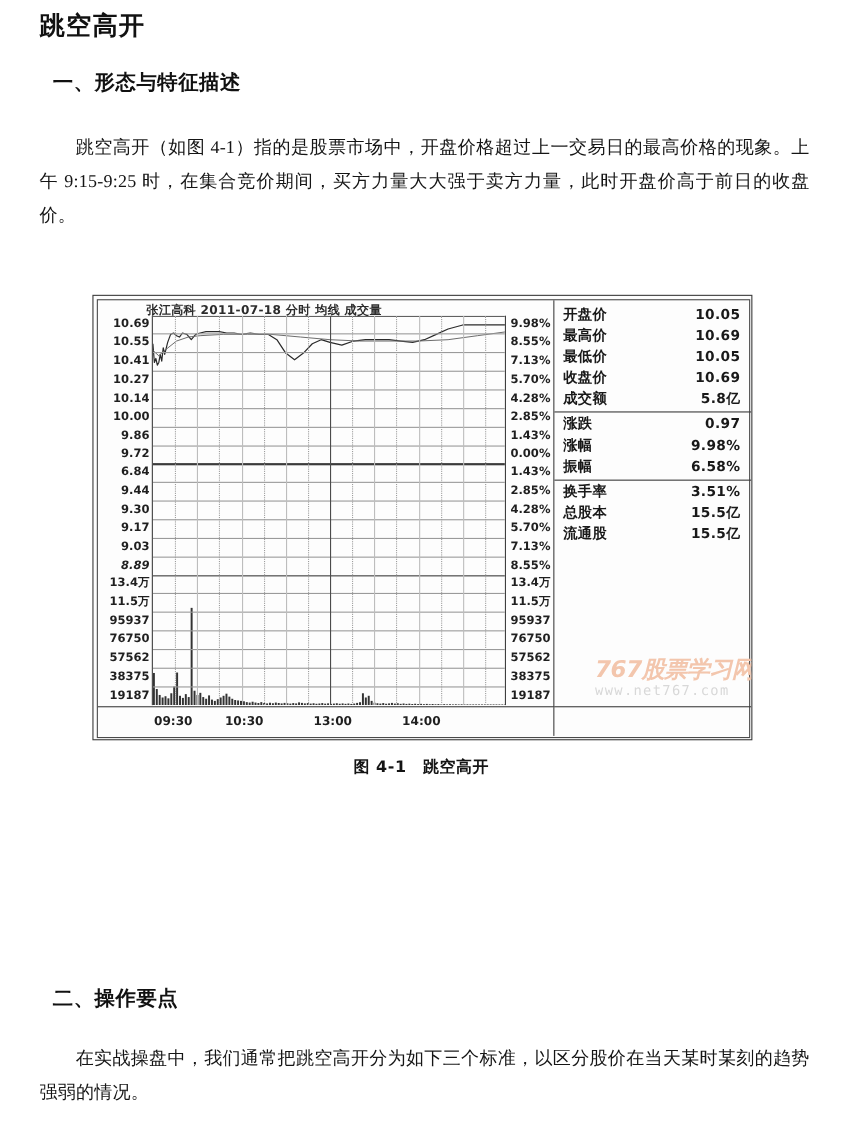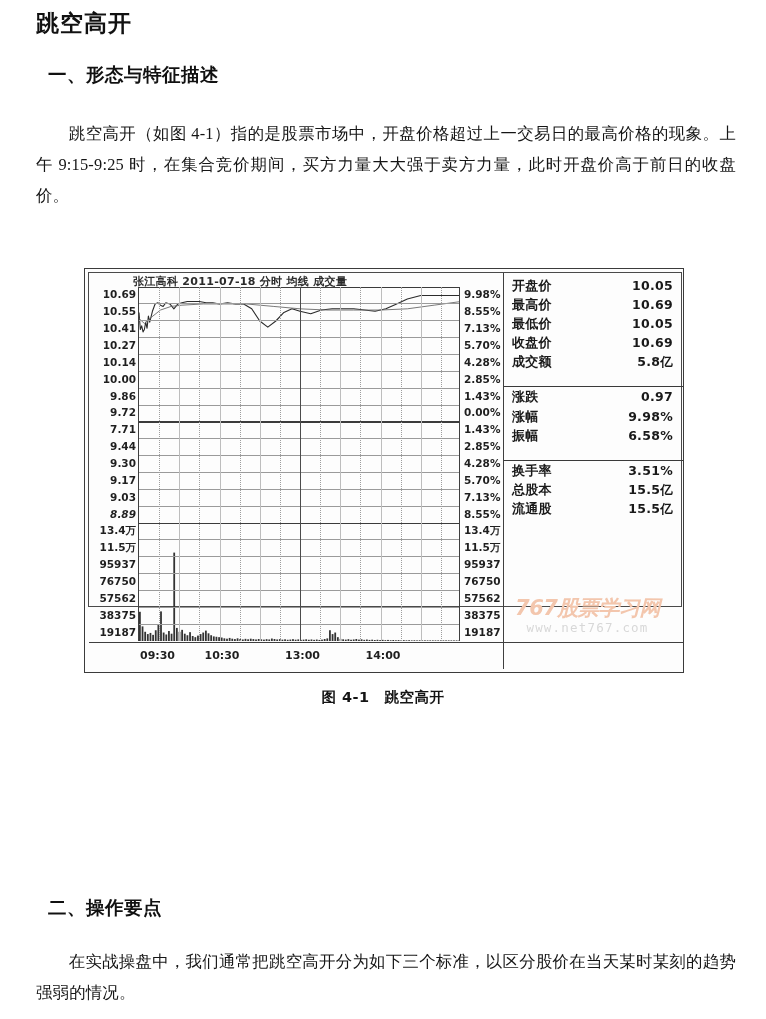--- a/index.html
+++ b/index.html
@@ -85,21 +85,21 @@
     height: 405px;
     border: 1.5px solid #3b3b3b;
     background: #fdfdfd;
     box-sizing: border-box;
     font-family: "DejaVu Sans", "Liberation Sans", sans-serif;
     overflow: hidden;
   }
   .fig-inner {
     position: absolute;
     left: 3px; top: 3px;
-    width: 594px; height: 335px;
+    width: 594px; height: 399px;
     border: 1px solid #4a4a4a;
     box-sizing: border-box;
   }
 
   
   .plot-block {
     position: absolute;
     left: 0; top: 0;
     width: 415px;
     height: 370px;
@@ -213,21 +213,21 @@
     align-items: baseline;
     padding: 0 10px 0 8px;
     height: 19.2px;
     font-size: 13px;
     font-weight: bold;
     color: #191919;
     letter-spacing: 0.3px;
   }
   .qrow .qlab { white-space: nowrap; }
   .qrow .qval { white-space: nowrap; font-size: 12.5px; }
-  .qgroup + .qgroup { border-top: 1.4px solid #3a3a3a; margin-top: 12px; }
+  .qgroup + .qgroup { border-top: 1.4px solid #3a3a3a; }
   .qgroup { padding: 1.5px 0; }
 
   
   .btnbar {
     position: absolute;
     left: 396px;
     top: 370px;
     width: 179px;
     height: 26px;
     display: flex;
@@ -243,26 +243,25 @@
     color: #191919;
     border-right: 1.1px solid #4a4a4a;
     box-sizing: border-box;
   }
   .btn:last-child { border-right: none; }
   .btn.op { flex: 0 0 37px; border-right: 1.6px solid #3a3a3a; }
 
   
   .watermark {
     position: absolute;
-    left: 416px;
+    left: 452px;
     top: 324px;
     width: 165px;
     z-index: 4;
     pointer-events: none;
-    text-align: center;
   }
   .wm-main {
     font-family: "DejaVu Sans", "Liberation Sans", sans-serif;
     font-weight: bold;
     font-size: 21px;
     font-style: italic;
     color: #f3c6ad;
     letter-spacing: -0.5px;
     line-height: 23px;
     white-space: nowrap;
@@ -298,21 +297,21 @@
 
         <div class="axis-left">
             <div class="tick" style="top: 2.42857px;">10.69</div>
             <div class="tick" style="top: 19.2857px;">10.55</div>
             <div class="tick" style="top: 36.1429px; text-align: right;">10.41</div>
             <div class="tick" style="top: 53px;">10.27</div>
             <div class="tick" style="top: 69.8571px;">10.14</div>
             <div class="tick" style="top: 86.7143px; text-align: center;">10.00</div>
             <div class="tick" style="top: 103.571px;">9.86</div>
             <div class="tick" style="top: 120.429px;">9.72</div>
-            <div class="tick" style="top: 137.286px;">7.71</div>
+            <div class="tick" style="top: 137.286px;">6.84</div>
             <div class="tick" style="top: 154.143px;">9.44</div>
             <div class="tick" style="top: 171px;">9.30</div>
             <div class="tick" style="top: 187.857px;">9.17</div>
             <div class="tick" style="top: 204.714px;">9.03</div>
             <div class="tick" style="top: 221.571px; font-style: italic;">8.89</div>
             <div class="tick" style="top: 238.429px;">13.4万</div>
             <div class="tick" style="top: 255.286px;">11.5万</div>
             <div class="tick" style="top: 272.143px;">95937</div>
             <div class="tick" style="top: 289px;">76750</div>
             <div class="tick" style="top: 305.857px;">57562</div>

